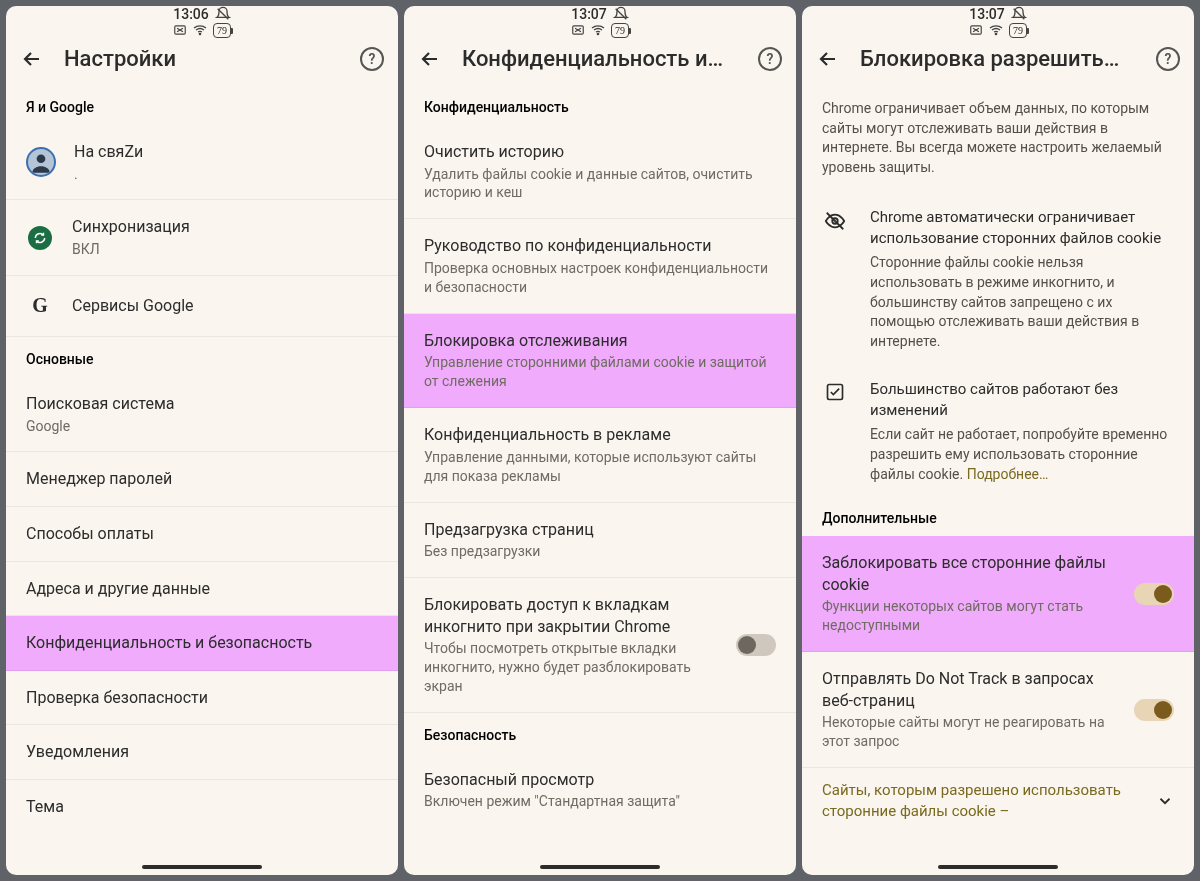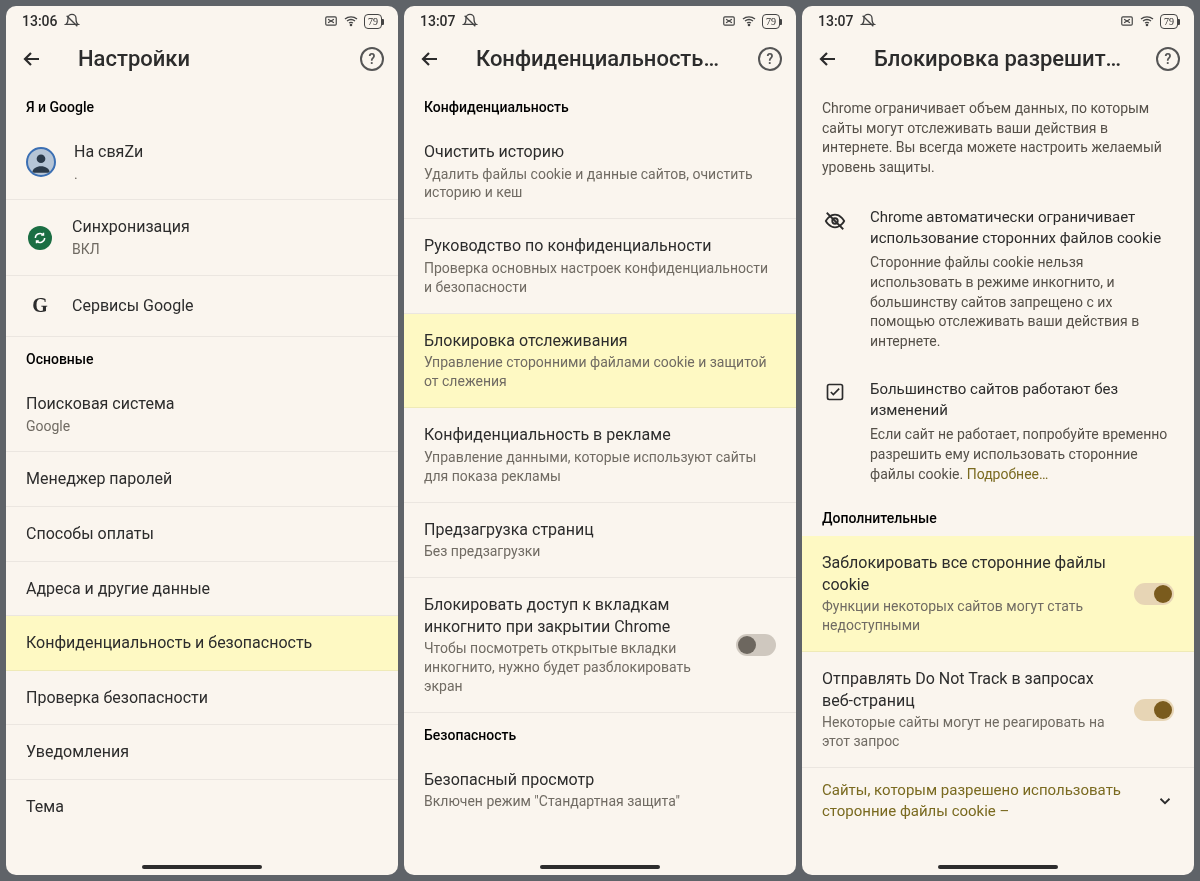--- a/index.html
+++ b/index.html
@@ -25,29 +25,30 @@
     color: #2c2c2c;
   }
   .statusbar {
     height: 30px;
     display: flex;
     align-items: center;
     justify-content: space-between;
     padding: 0 16px;
     font-size: 14px;
     font-weight: 500;
+    flex-direction: column;
   }
   .statusbar .left { display:flex; align-items:center; gap:6px; }
   .statusbar .right { display:flex; align-items:center; gap:5px;font-family:Liberation Serif, serif; }
   .icon { display:inline-flex; align-items:center; justify-content:center; }
   .header {
     display:flex;
     align-items:center;
     padding: 10px 14px 14px 14px;
-    gap: 34px;
+    gap: 20px;
   }
   .header .back { width:24px; height:24px; cursor:pointer; }
   .header .title { flex:1; font-size:22px; font-weight:500; white-space:nowrap; overflow:hidden; text-overflow:ellipsis; }
   .header .help { width:24px; height:24px; border:2px solid #555; border-radius:50%; display:flex; align-items:center; justify-content:center; font-size:14px; font-weight:600; color:#555; cursor:pointer; }
   .scroll { flex:1; overflow-y:hidden; }
   .section-label {
     padding: 14px 20px 10px 20px;
     font-size: 14px;
     color: #000000;
     font-weight: 500;
@@ -58,21 +59,21 @@
     display:flex;
     align-items:center;
     gap:18px;
     cursor:pointer;
   }
   .row.noborder { border-bottom:none; }
   .row .text { flex:1; min-width:0; }
   .row .title-line { font-size:16px; color:#2c2c2c; line-height:1.35; }
   .row .sub-line { font-size:14px; color:#706b63; margin-top:2px; line-height:1.35; }
   .row .lead { width:28px; height:28px; display:flex; align-items:center; justify-content:center; flex-shrink:0; }
-  .row.selected { background:#fef9c3;align-items:center; }
+  .row.selected { background:#f0abfc;align-items:center; }
   .avatar { width:30px; height:30px; border-radius:50%; border:2px solid #3b6fb3; background:#b6c5d6; display:flex; align-items:center; justify-content:center; overflow:hidden; flex-shrink:0; }
   .avatar svg { width:26px; height:26px; }
   .sync-badge { width:24px; height:24px; border-radius:50%; background:#1b6e43; display:flex; align-items:center; justify-content:center; }
   .g-logo { font-family: Georgia, serif; font-size:20px; font-weight:700; color:#2c2c2c; }
   .toggle {
     width:40px; height:22px; border-radius:11px; background:#cfc8bf; position:relative; flex-shrink:0;
   }
   .toggle::after {
     content:""; position:absolute; width:18px; height:18px; border-radius:50%; background:#6d675f; top:2px; left:2px;
   }

